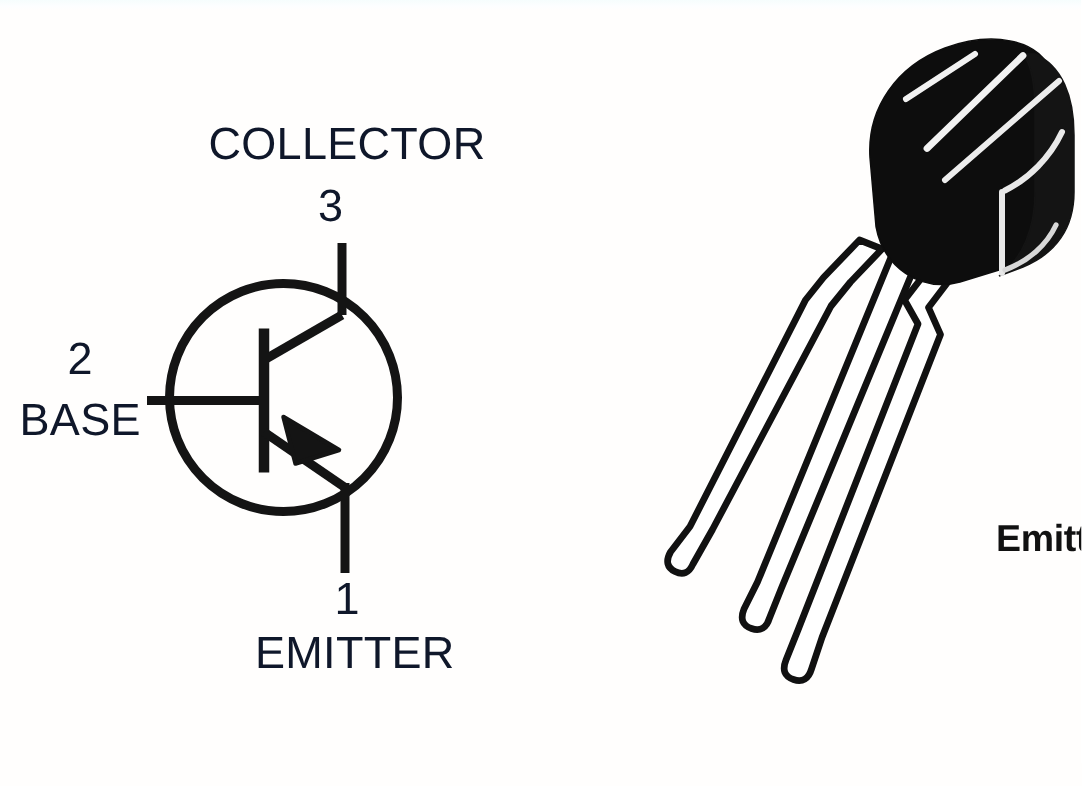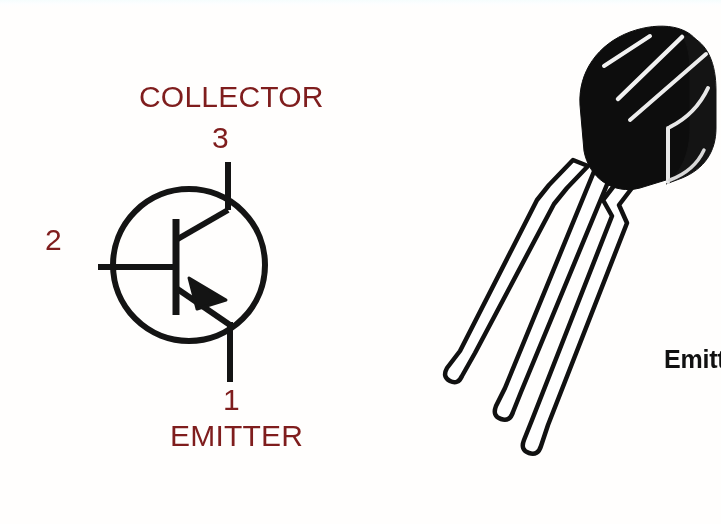--- a/index.html
+++ b/index.html
@@ -26,21 +26,21 @@
     position: absolute;
     left: 0; top: 0;
     width: 340px; height: 524px;
   }
   #symbol-svg {
     position: absolute;
     left: 0; top: 0;
   }
   .sym-label {
     position: absolute;
-    color: #7f1d1d;
+    color: #0f172a;
     font-family: "Liberation Sans", sans-serif;
     font-weight: 400;
     white-space: nowrap;
     letter-spacing: 0.2px;
   }
   #label-collector {
     left: 139px; top: 80px;
     font-size: 30px;
   }
   #label-collector-pin {
@@ -113,20 +113,21 @@
 
       <polygon points="189,278 226,300 197,309" fill="#141414" stroke="#141414" stroke-width="3" stroke-linejoin="round"></polygon>
     </svg>
 
     <div class="sym-label" id="label-collector">COLLECTOR</div>
 
     <div class="sym-label" id="label-collector-pin">3</div>
 
     <div class="sym-label" id="label-base-pin">2</div>
 
+    <div class="sym-label" id="label-base">BASE</div>
 
     <div class="sym-label" id="label-emitter-pin">1</div>
 
     <div class="sym-label" id="label-emitter">EMITTER</div>
   </div>
 
   <div id="photo-panel">
 
     <svg id="photo-svg" width="391" height="524" viewBox="0 0 391 524">
 

